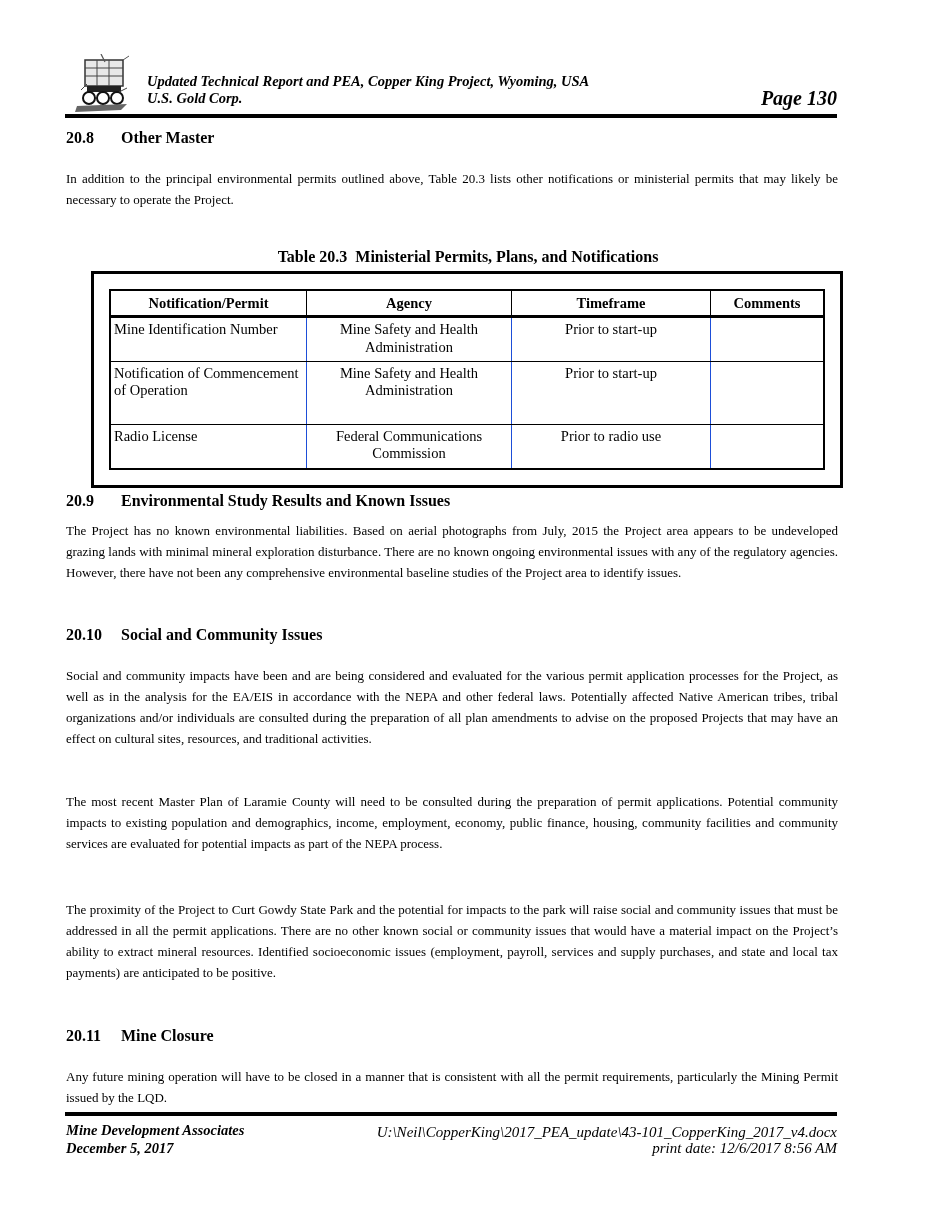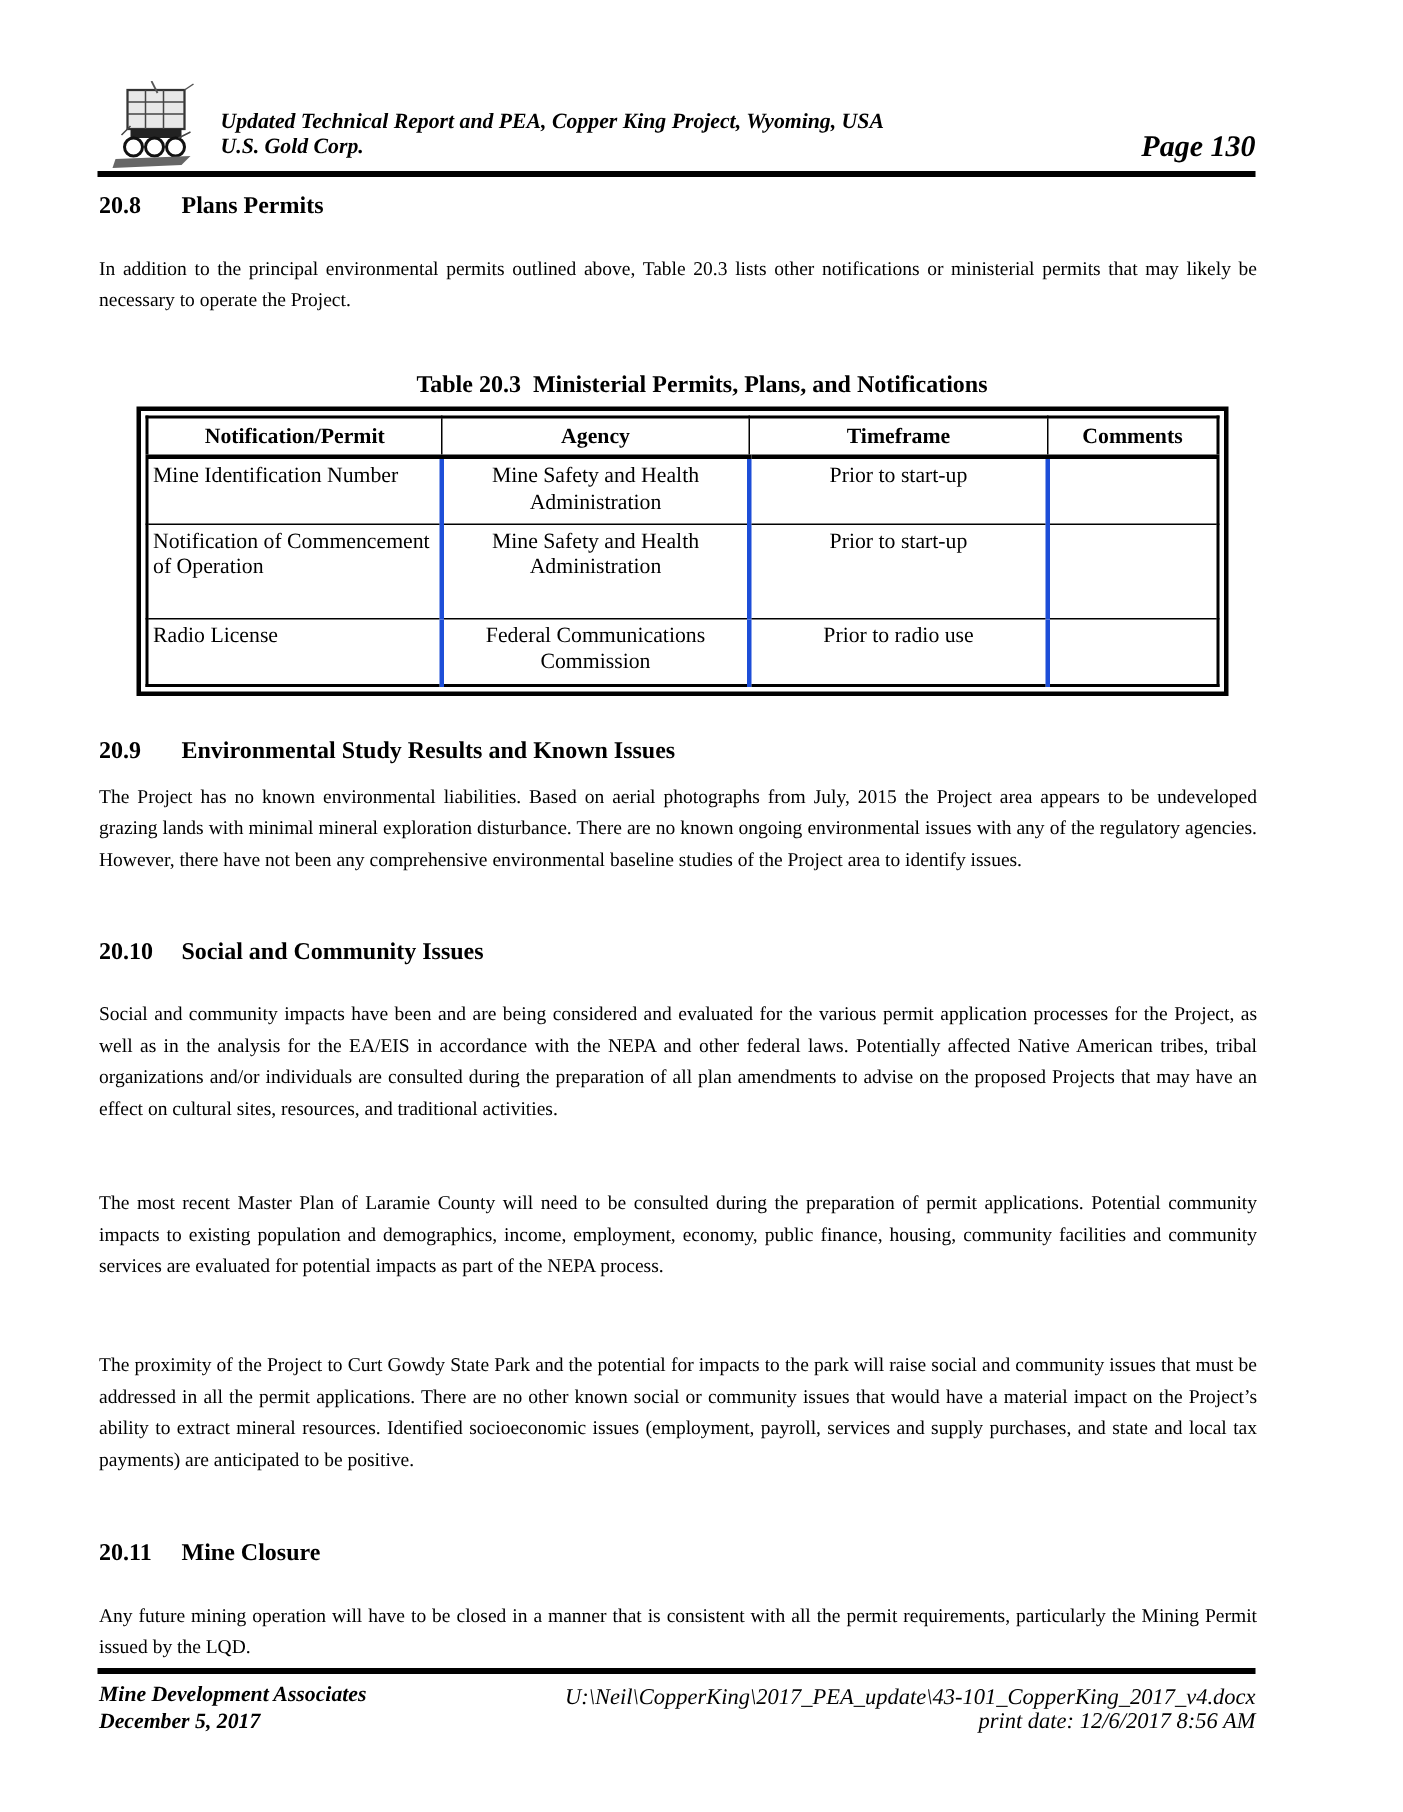--- a/index.html
+++ b/index.html
@@ -98,42 +98,42 @@
       margin: 16px;
       white-space: pre;
     }
     .table-wrap {
       position: absolute;
       left: 25px;
       top: 144px;
       width: 716px;
       height: 181px;
       border: 3px solid #000;
-      padding: 3px;
+      padding: 15px;
       box-sizing: content-box;
     }
     table.permits {
       border-collapse: collapse;
       width: 100%;
       height: 100%;
       border: 2px solid #000;
       font-size: 14.5px;
       line-height: 17.5px;
     }
     table.permits th {
       font-weight: bold;
       text-align: center;
       border-right: 1px solid #000;
       border-bottom: 3px solid #000;
       padding: 2px 3px 1px 3px;
       height: 21px;
       vertical-align: middle;
     }
     table.permits td {
-      border-right: 3px solid #1d4ed8;
+      border-right: 1px solid #1d4ed8;
       border-bottom: 1px solid #000;
       padding: 3px 3px 2px 3px;
       vertical-align: top;
     }
     table.permits th:last-child, table.permits td:last-child {
       border-right: none;
     }
     table.permits tr:last-child td {
       border-bottom: none;
     }
@@ -197,21 +197,21 @@
   <div class="header-title">Updated Technical Report and PEA, Copper King Project, Wyoming, USA</div>
   <div class="header-company">U.S. Gold Corp.</div>
   <div class="header-page">Page 130</div>
 </div>
 <div class="header-rule"></div>
 
 <div class="content">
 
   <div style="position:absolute; top:0px; left:0; width:772px;">
     <h2 class="section-heading">
-      <span class="num">20.8</span><span>Plans Permits</span>
+      <span class="num">20.8</span><span>Other Master</span>
     </h2>
   </div>
   <p class="body-text" style="position:absolute; top:41px; left:0; width:772px;">In addition to the principal environmental permits outlined above, Table 20.3 lists other notifications or ministerial permits that may likely be necessary to operate the Project.</p>
 
   <div class="table-caption" style="position:absolute; top:103px; left:0; width:772px;">Table 20.3  Ministerial Permits, Plans, and Notifications</div>
 
   <div class="table-wrap">
     <table class="permits">
       <thead>
         <tr>

